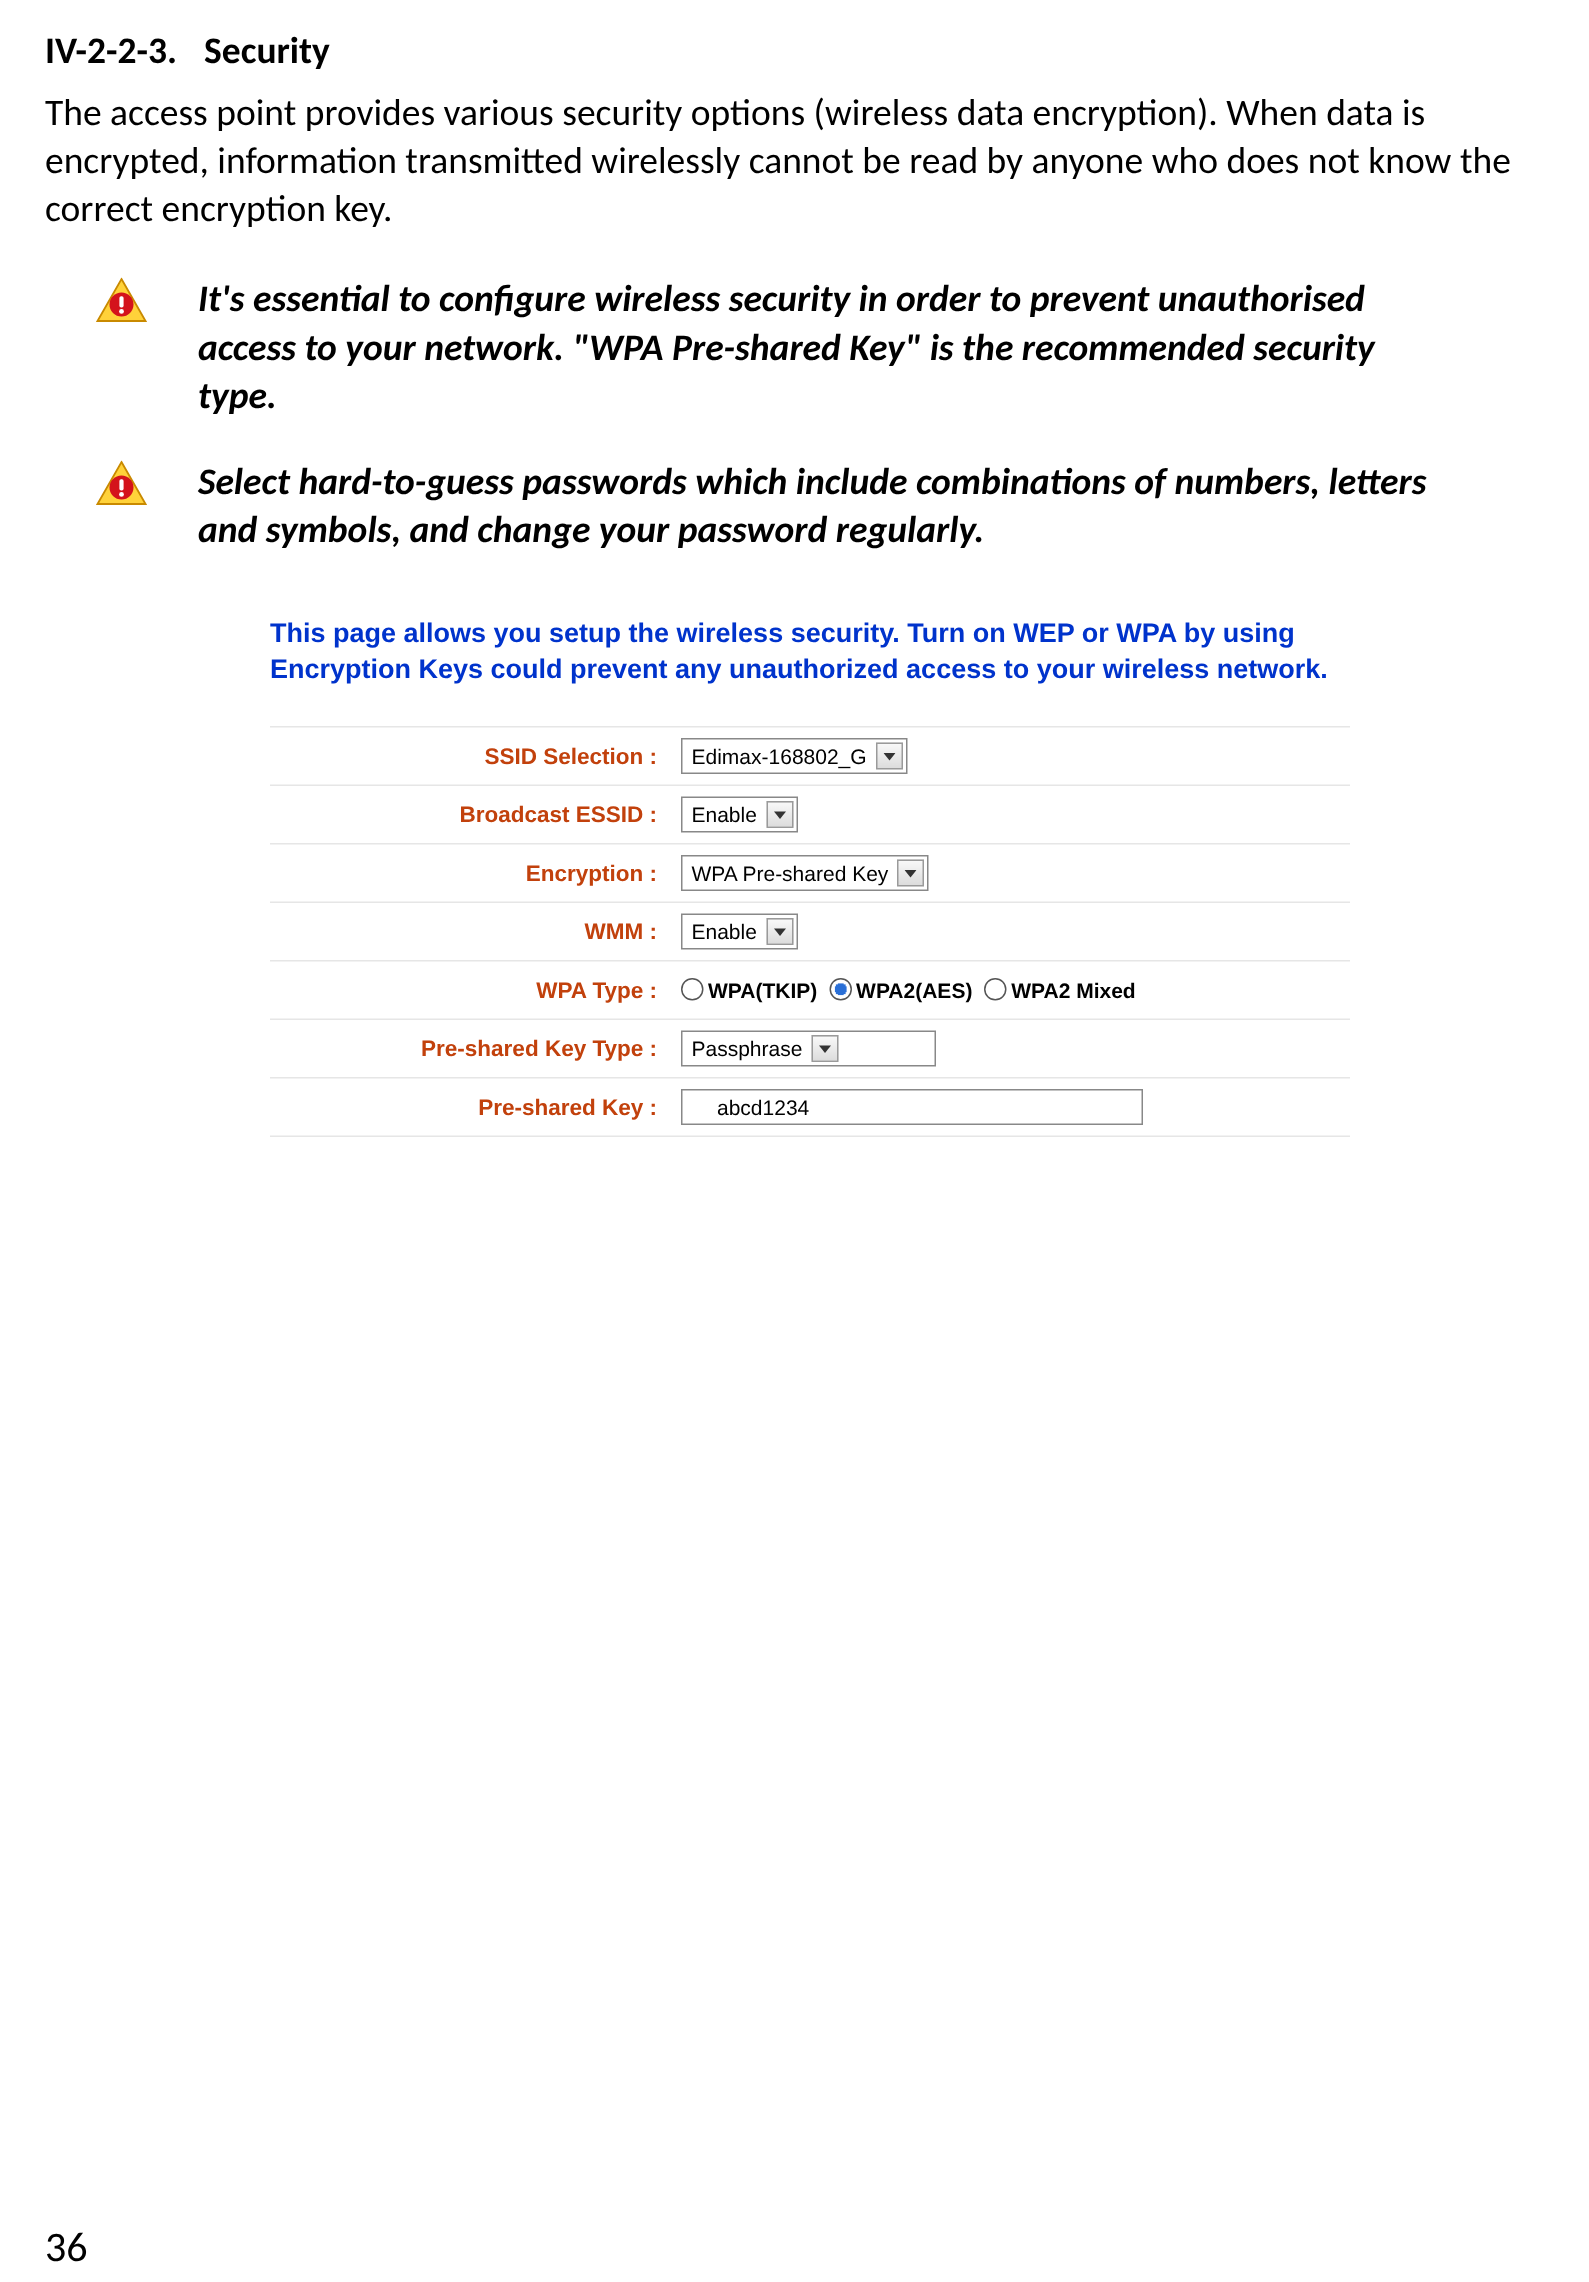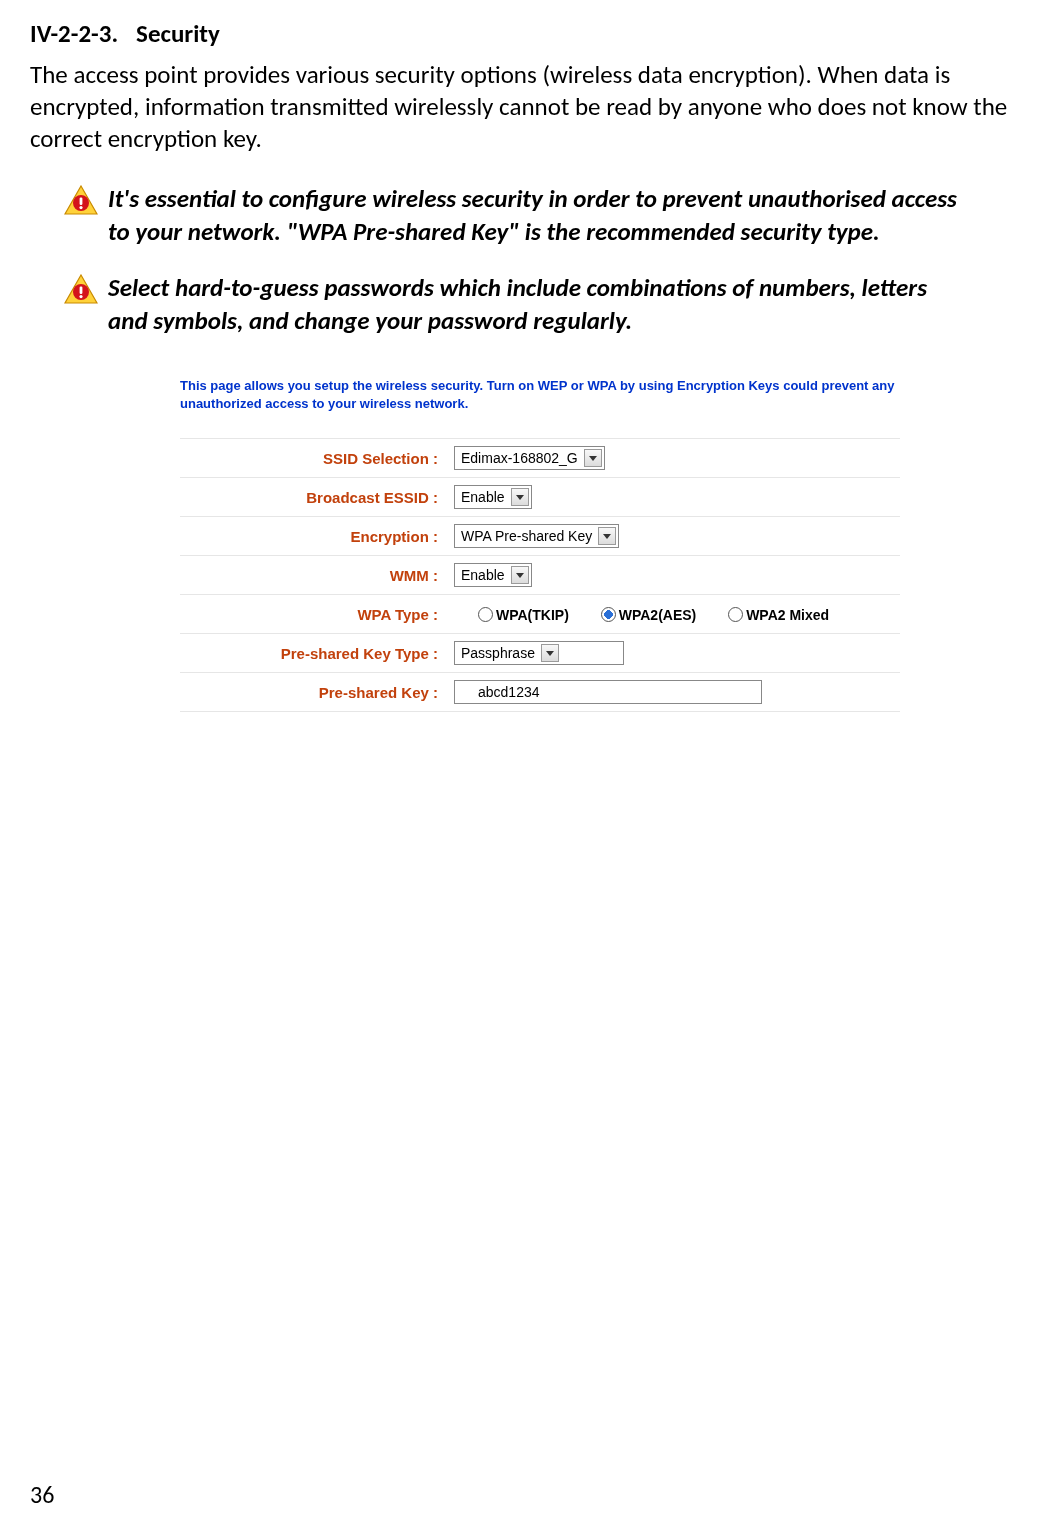--- a/index.html
+++ b/index.html
@@ -22,20 +22,21 @@
     font-size: 25px;
     line-height: 1.28;
     margin-bottom: 28px;
   }
   .callout {
     display: flex;
     align-items: flex-start;
     margin-left: 34px;
     margin-right: 80px;
     margin-bottom: 24px;
+    gap: 24px;
   }
   .callout .icon {
     flex: 0 0 auto;
     margin-right: 10px;
     margin-top: 2px;
   }
   .callout .text {
     font-style: italic;
     font-weight: 700;
     font-size: 25px;
@@ -43,21 +44,21 @@
   }
   .form-wrap {
     margin-left: 150px;
     margin-top: 40px;
     width: 720px;
     font-family: Arial, sans-serif;
   }
   .form-intro {
     color: #0033cc;
     font-weight: 700;
-    font-size: 13px;
+    font-size: 18px;
     line-height: 1.35;
     margin-bottom: 26px;
   }
   table.form {
     border-collapse: collapse;
     width: 100%;
     font-size: 15px;
   }
   table.form td {
     border-top: 1px solid #e6e6e6;
@@ -102,39 +103,39 @@
   .txt {
     border:1px solid #888;
     background:#fff;
     height:20px;
     padding:1px 23px;
     font-size:14px;
     font-family: Arial, sans-serif;
     width: 260px;
   }
   .radiogroup { font-weight:700; font-size:14px; }
-  .radiogroup label { margin-right: 4px; margin-left: 24px; }
+  .radiogroup label { margin-right: 4px; }
   .radio {
     display:inline-block;
     width:13px; height:13px;
     border:1px solid #555;
     border-radius:50%;
     vertical-align:-2px;
     margin-right:3px;
     position:relative;
     background:#fff;
   }
   .radio.checked {
     background: radial-gradient(circle at 50% 50%, #2a6fd6 0 45%, #fff 46% 100%);
   }
   .pagenum {
     position: absolute;
     left: 30px;
     top: 1480px;
-    font-size: 24px;
+    font-size: 28px;
   }
 </style>
 </head>
 <body>
 
 <div class="heading">
   <span class="num">IV-2-2-3.</span><span>Security</span>
 </div>
 
 <div class="intro">The access point provides various security options (wireless data encryption). When data is encrypted, information transmitted wirelessly cannot be read by anyone who does not know the correct encryption key.</div>

